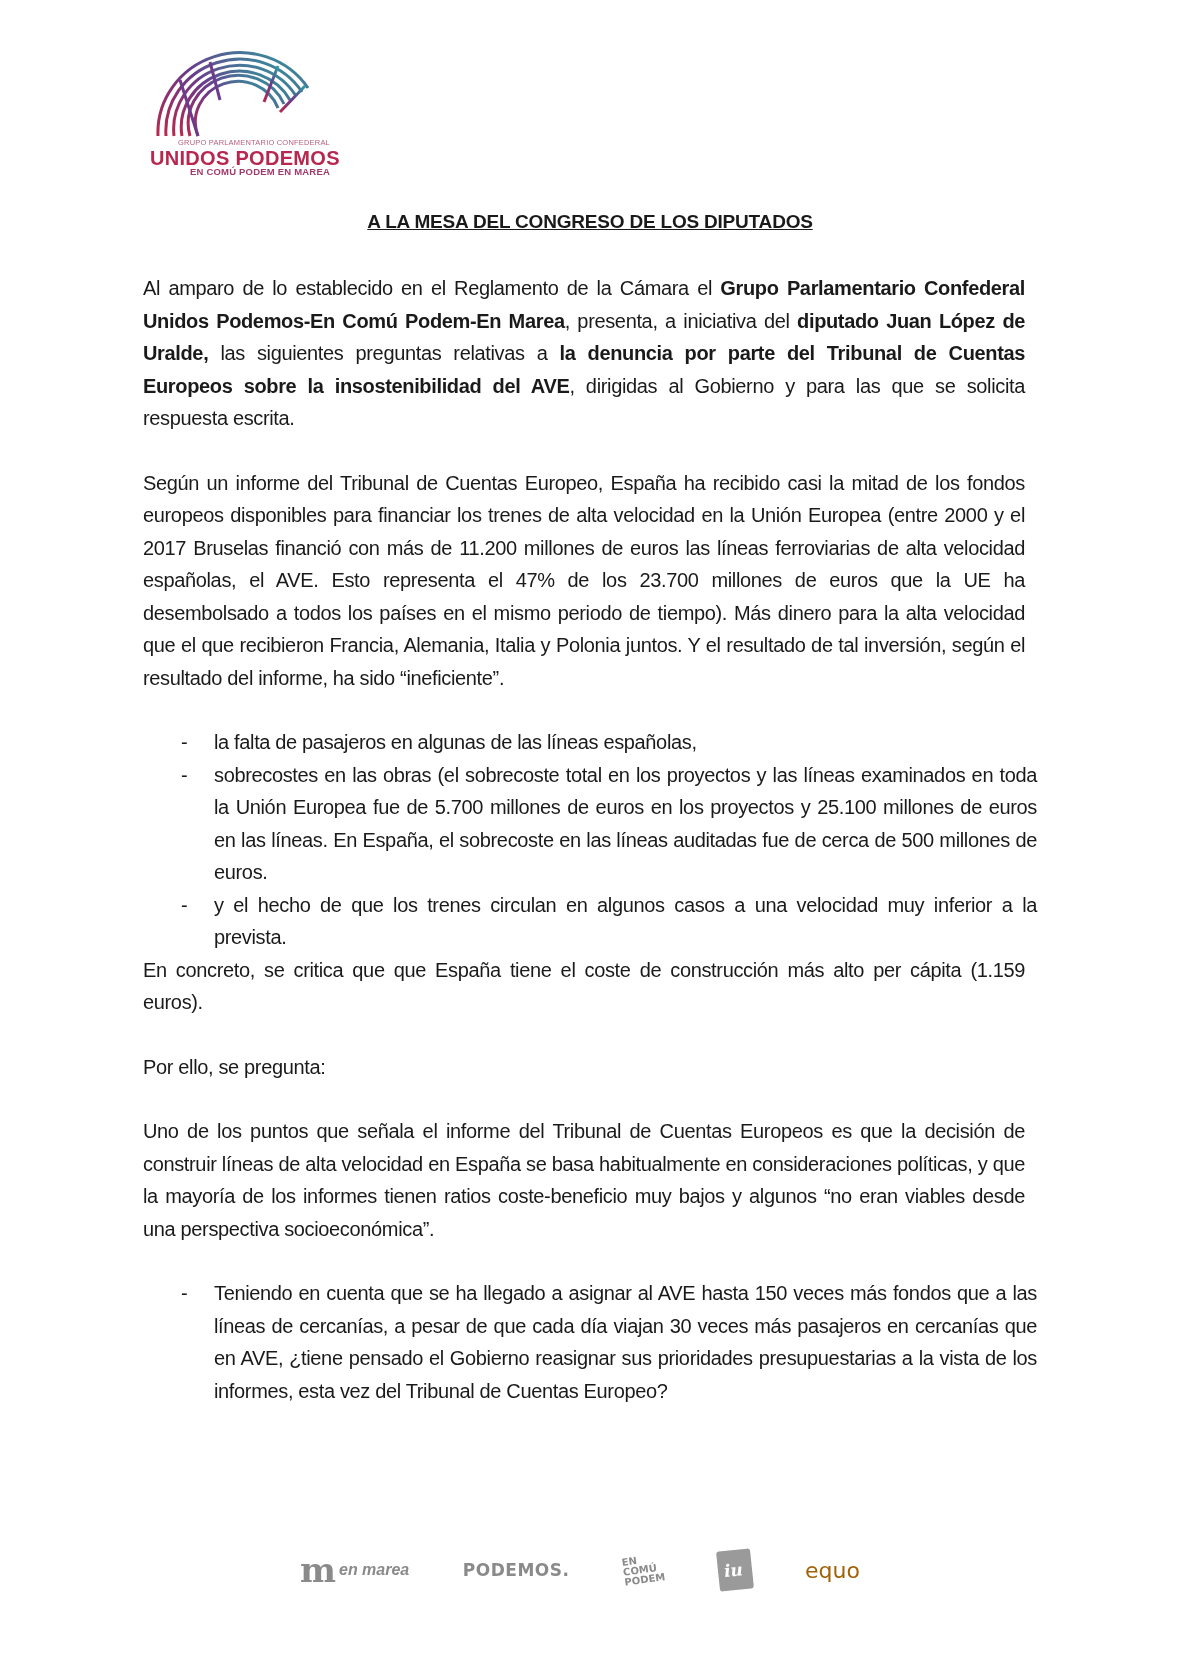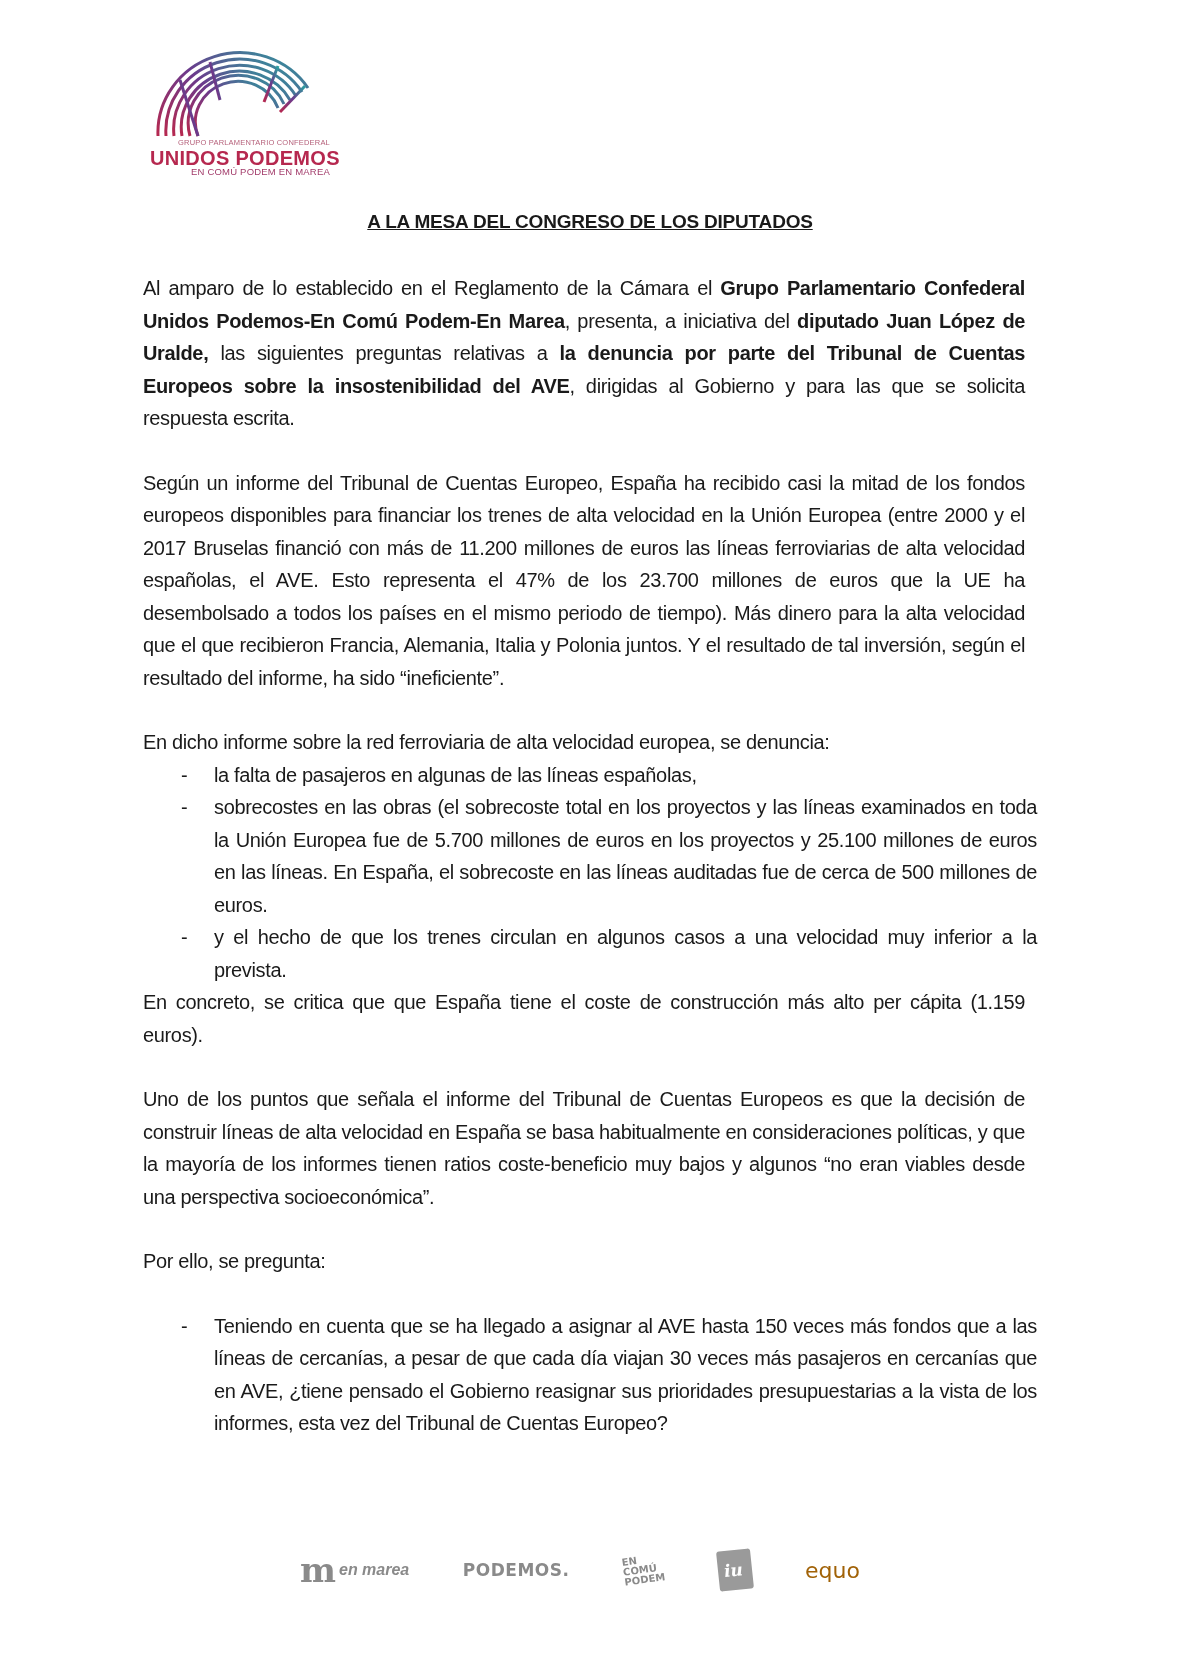--- a/index.html
+++ b/index.html
@@ -4,21 +4,21 @@
 <style>
   html, body { margin: 0; padding: 0; background: #ffffff; }
   body { width: 1180px; height: 1669px; position: relative; overflow: hidden;
          font-family: "Liberation Sans Narrow", "Liberation Sans", sans-serif; color: #1a1a1a; }
   .page { position: absolute; left: 0; top: 0; width: 1180px; height: 1669px; }
   .logo { position: absolute; left: 150px; top: 50px; width: 180px; height: 130px; }
   .logo svg { display: block; }
   .logo-line { position: absolute; left: 0; width: 180px; text-align: right; white-space: nowrap; }
   .logo-l1 { top: 88px; font-size: 7.5px; letter-spacing: 0.2px; color: #b5607a; }
   .logo-l2 { top: 97px; font-size: 20px; font-weight: bold; color: #b6284f; letter-spacing: 0.3px; }
-  .logo-l3 { top: 116px; font-size: 9.5px; font-weight: normal; color: #a23b6a; letter-spacing: 0.2px; }
+  .logo-l3 { top: 116px; font-size: 9.5px; font-weight: bold; color: #a23b6a; letter-spacing: 0.2px; }
 
   .title { position: absolute; top: 211px; left: 0; width: 1180px; text-align: center;
            font-weight: bold; font-size: 19px; text-decoration: underline; letter-spacing: -0.2px; }
 
   .body { position: absolute; left: 143px; width: 894px; top: 272px;
           font-size: 20px; line-height: 32.5px; text-align: justify; letter-spacing: -0.35px; }
   .para { margin: 0 12px 32px 0; }
   .para b { font-weight: bold; }
   ul.dash { list-style: none; margin: 0; padding: 0; }
   ul.dash li { position: relative; padding-left: 71px; }
@@ -69,32 +69,31 @@
     <div class="logo-line logo-l3">EN COMÚ PODEM EN MAREA</div>
   </div>
 
   <div class="title">A LA MESA DEL CONGRESO DE LOS DIPUTADOS</div>
 
   <div class="body">
     <p class="para"><span>Al amparo de lo establecido en el Reglamento de la Cámara el </span><b>Grupo Parlamentario Confederal Unidos Podemos-En Comú Podem-En Marea</b><span>, presenta, a iniciativa del </span><b>diputado Juan López de Uralde,</b><span> las siguientes preguntas relativas a </span><b>la denuncia por parte del Tribunal de Cuentas Europeos sobre la insostenibilidad del AVE</b><span>, dirigidas al Gobierno y para las que se solicita respuesta escrita.</span></p>
 
     <p class="para">Según un informe del Tribunal de Cuentas Europeo, España ha recibido casi la mitad de los fondos europeos disponibles para financiar los trenes de alta velocidad en la Unión Europea (entre 2000 y el 2017 Bruselas financió con más de 11.200 millones de euros las líneas ferroviarias de alta velocidad españolas, el AVE. Esto representa el 47% de los 23.700 millones de euros que la UE ha desembolsado a todos los países en el mismo periodo de tiempo). Más dinero para la alta velocidad que el que recibieron Francia, Alemania, Italia y Polonia juntos. Y el resultado de tal inversión, según el resultado del informe, ha sido “ineficiente”.</p>
 
-    <p class="para tight">En dicho informe sobre la red ferroviaria de alta velocidad europea, se denuncia:</p>
     <ul class="dash para">
       <li><span class="dash-mark">-</span><span>la falta de pasajeros en algunas de las líneas españolas,</span></li>
       <li><span class="dash-mark">-</span><span>sobrecostes en las obras (el sobrecoste total en los proyectos y las líneas examinados en toda la Unión Europea fue de 5.700 millones de euros en los proyectos y 25.100 millones de euros en las líneas. En España, el sobrecoste en las líneas auditadas fue de cerca de 500 millones de euros.</span></li>
       <li><span class="dash-mark">-</span><span>y el hecho de que los trenes circulan en algunos casos a una velocidad muy inferior a la prevista.</span></li>
     </ul>
 
     <p class="para">En concreto, se critica que que España tiene el coste de construcción más alto per cápita (1.159 euros).</p>
 
+    <p class="para">Por ello, se pregunta:</p>
+
     <p class="para">Uno de los puntos que señala el informe del Tribunal de Cuentas Europeos es que la decisión de construir líneas de alta velocidad en España se basa habitualmente en consideraciones políticas, y que la mayoría de los informes tienen ratios coste-beneficio muy bajos y algunos “no eran viables desde una perspectiva socioeconómica”.</p>
-
-    <p class="para">Por ello, se pregunta:</p>
 
     <ul class="dash">
       <li><span class="dash-mark">-</span><span>Teniendo en cuenta que se ha llegado a asignar al AVE hasta 150 veces más fondos que a las líneas de cercanías, a pesar de que cada día viajan 30 veces más pasajeros en cercanías que en AVE, ¿tiene pensado el Gobierno reasignar sus prioridades presupuestarias a la vista de los informes, esta vez del Tribunal de Cuentas Europeo?</span></li>
     </ul>
   </div>
 
   <div class="footer">
     <div class="f-item">
       <span class="f-marea-m">m</span>
       <span class="f-marea-t">en marea</span>

